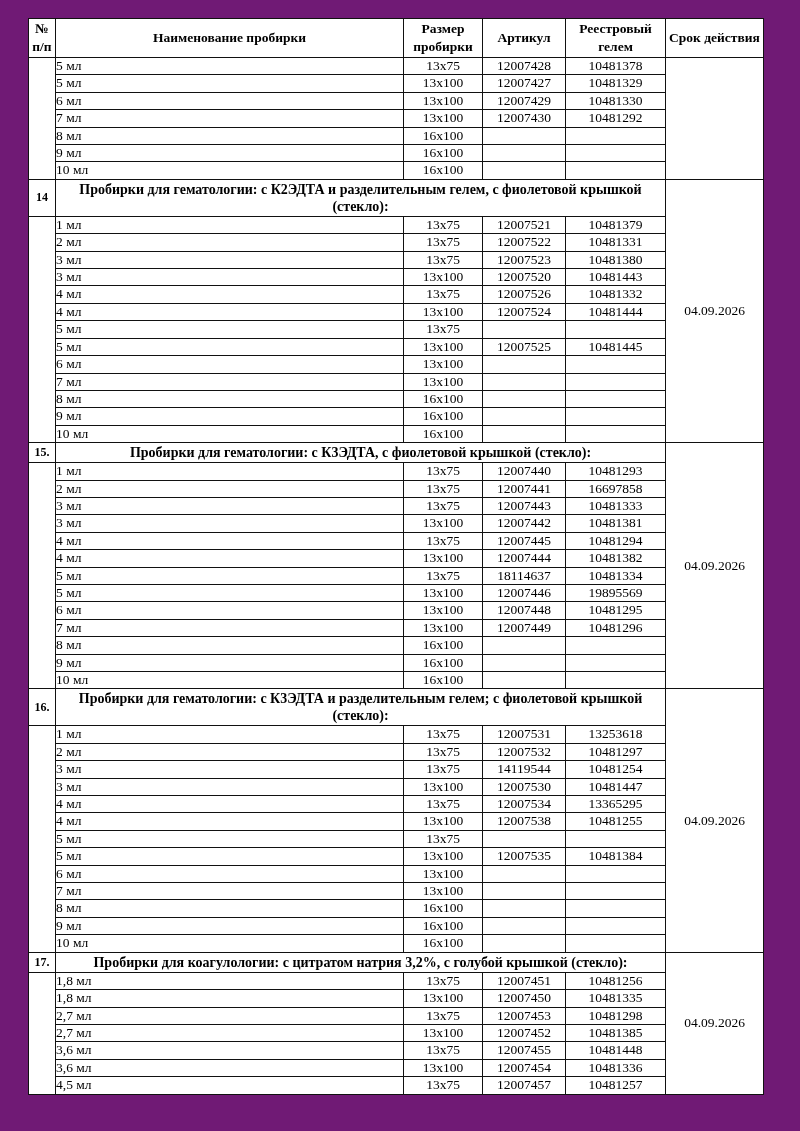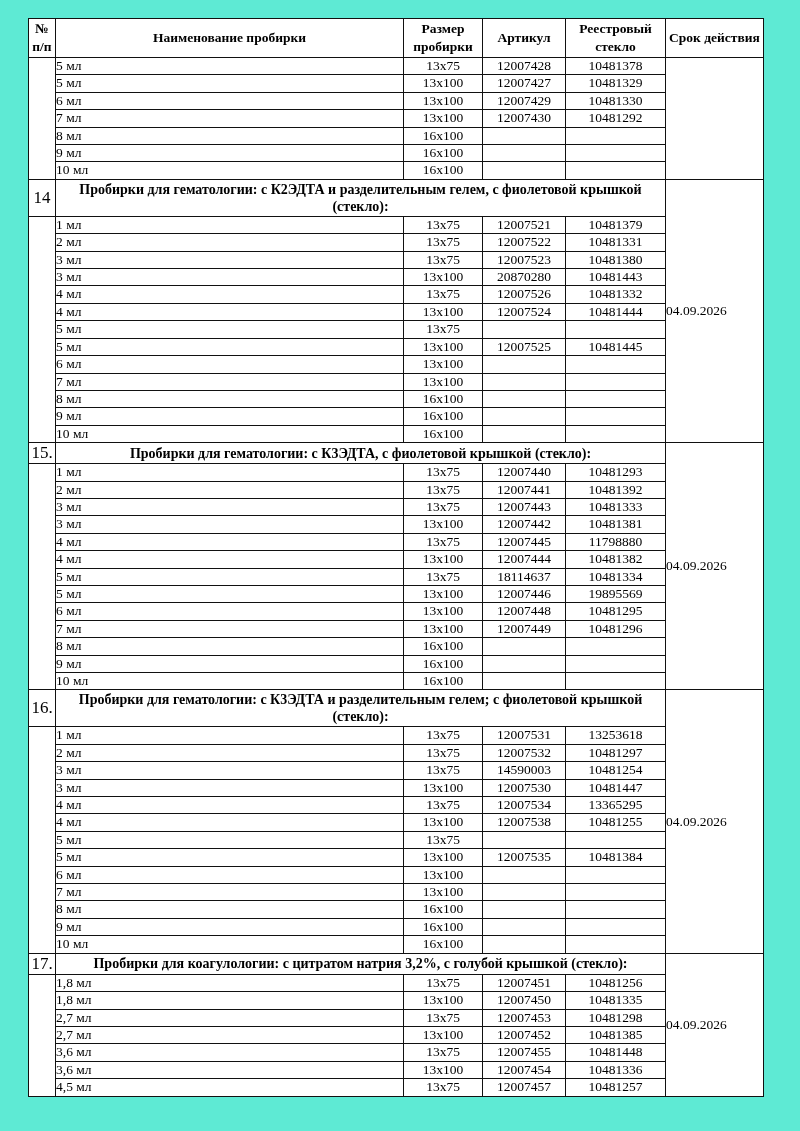--- a/index.html
+++ b/index.html
@@ -6,21 +6,21 @@
     margin: 0;
     padding: 0;
     background: #ffffff;
     font-family: "Liberation Serif", "DejaVu Serif", serif;
     color: #000000;
   }
   .page {
     position: relative;
     width: 800px;
     height: 1131px;
-    background: #5eead4;
+    background: #701a75;
     overflow: hidden;
   }
   table.tubes {
     position: absolute;
     left: 28px;
     top: 18px;
     width: 735px;
     border-collapse: collapse;
     table-layout: fixed;
     border: 1.5px solid #111111;
@@ -53,27 +53,28 @@
   tr.section-row td.section-title-cell {
     font-weight: bold;
     font-size: 14px;
     text-align: center;
     vertical-align: middle;
     line-height: 17px;
     padding: 1px 6px;
     white-space: normal;
   }
   td.section-number-cell {
-    font-size: 17px;
+    font-size: 12px;
     text-align: center;
     vertical-align: middle;
-    font-weight: normal;
+    font-weight: bold;
   }
   td.expiry-cell {
     font-size: 13.5px;
+    text-align: center;
     vertical-align: middle;
     font-weight: normal;
   }
 </style>
 </head>
 <body>
 
 <div class="page">
   <table class="tubes">
     <colgroup>
@@ -83,21 +84,21 @@
       <col style="width:83px">
       <col style="width:100px">
       <col style="width:98px">
     </colgroup>
     <thead>
       <tr>
         <th>№ п/п</th>
         <th>Наименование пробирки</th>
         <th>Размер пробирки</th>
         <th>Артикул</th>
-        <th>Реестровый стекло</th>
+        <th>Реестровый гелем</th>
         <th>Срок действия</th>
       </tr>
     </thead>
     <tbody>
         <tr class="data-row">
           <td class="num-spacer-cell" rowspan="7"></td>
           <td class="name-cell">5 мл</td>
           <td class="size-cell">13x75</td>
           <td class="article-cell">12007428</td>
           <td class="registry-cell">10481378</td>
@@ -159,21 +160,21 @@
         </tr>
         <tr class="data-row">
           <td class="name-cell">3 мл</td>
           <td class="size-cell">13x75</td>
           <td class="article-cell">12007523</td>
           <td class="registry-cell">10481380</td>
         </tr>
         <tr class="data-row">
           <td class="name-cell">3 мл</td>
           <td class="size-cell">13x100</td>
-          <td class="article-cell">20870280</td>
+          <td class="article-cell">12007520</td>
           <td class="registry-cell">10481443</td>
         </tr>
         <tr class="data-row">
           <td class="name-cell">4 мл</td>
           <td class="size-cell">13x75</td>
           <td class="article-cell">12007526</td>
           <td class="registry-cell">10481332</td>
         </tr>
         <tr class="data-row">
           <td class="name-cell">4 мл</td>
@@ -232,39 +233,39 @@
           <td class="num-spacer-cell" rowspan="13"></td>
           <td class="name-cell">1 мл</td>
           <td class="size-cell">13x75</td>
           <td class="article-cell">12007440</td>
           <td class="registry-cell">10481293</td>
         </tr>
         <tr class="data-row">
           <td class="name-cell">2 мл</td>
           <td class="size-cell">13x75</td>
           <td class="article-cell">12007441</td>
-          <td class="registry-cell">10481392</td>
+          <td class="registry-cell">16697858</td>
         </tr>
         <tr class="data-row">
           <td class="name-cell">3 мл</td>
           <td class="size-cell">13x75</td>
           <td class="article-cell">12007443</td>
           <td class="registry-cell">10481333</td>
         </tr>
         <tr class="data-row">
           <td class="name-cell">3 мл</td>
           <td class="size-cell">13x100</td>
           <td class="article-cell">12007442</td>
           <td class="registry-cell">10481381</td>
         </tr>
         <tr class="data-row">
           <td class="name-cell">4 мл</td>
           <td class="size-cell">13x75</td>
           <td class="article-cell">12007445</td>
-          <td class="registry-cell">11798880</td>
+          <td class="registry-cell">10481294</td>
         </tr>
         <tr class="data-row">
           <td class="name-cell">4 мл</td>
           <td class="size-cell">13x100</td>
           <td class="article-cell">12007444</td>
           <td class="registry-cell">10481382</td>
         </tr>
         <tr class="data-row">
           <td class="name-cell">5 мл</td>
           <td class="size-cell">13x75</td>
@@ -321,21 +322,21 @@
         </tr>
         <tr class="data-row">
           <td class="name-cell">2 мл</td>
           <td class="size-cell">13x75</td>
           <td class="article-cell">12007532</td>
           <td class="registry-cell">10481297</td>
         </tr>
         <tr class="data-row">
           <td class="name-cell">3 мл</td>
           <td class="size-cell">13x75</td>
-          <td class="article-cell">14590003</td>
+          <td class="article-cell">14119544</td>
           <td class="registry-cell">10481254</td>
         </tr>
         <tr class="data-row">
           <td class="name-cell">3 мл</td>
           <td class="size-cell">13x100</td>
           <td class="article-cell">12007530</td>
           <td class="registry-cell">10481447</td>
         </tr>
         <tr class="data-row">
           <td class="name-cell">4 мл</td>

